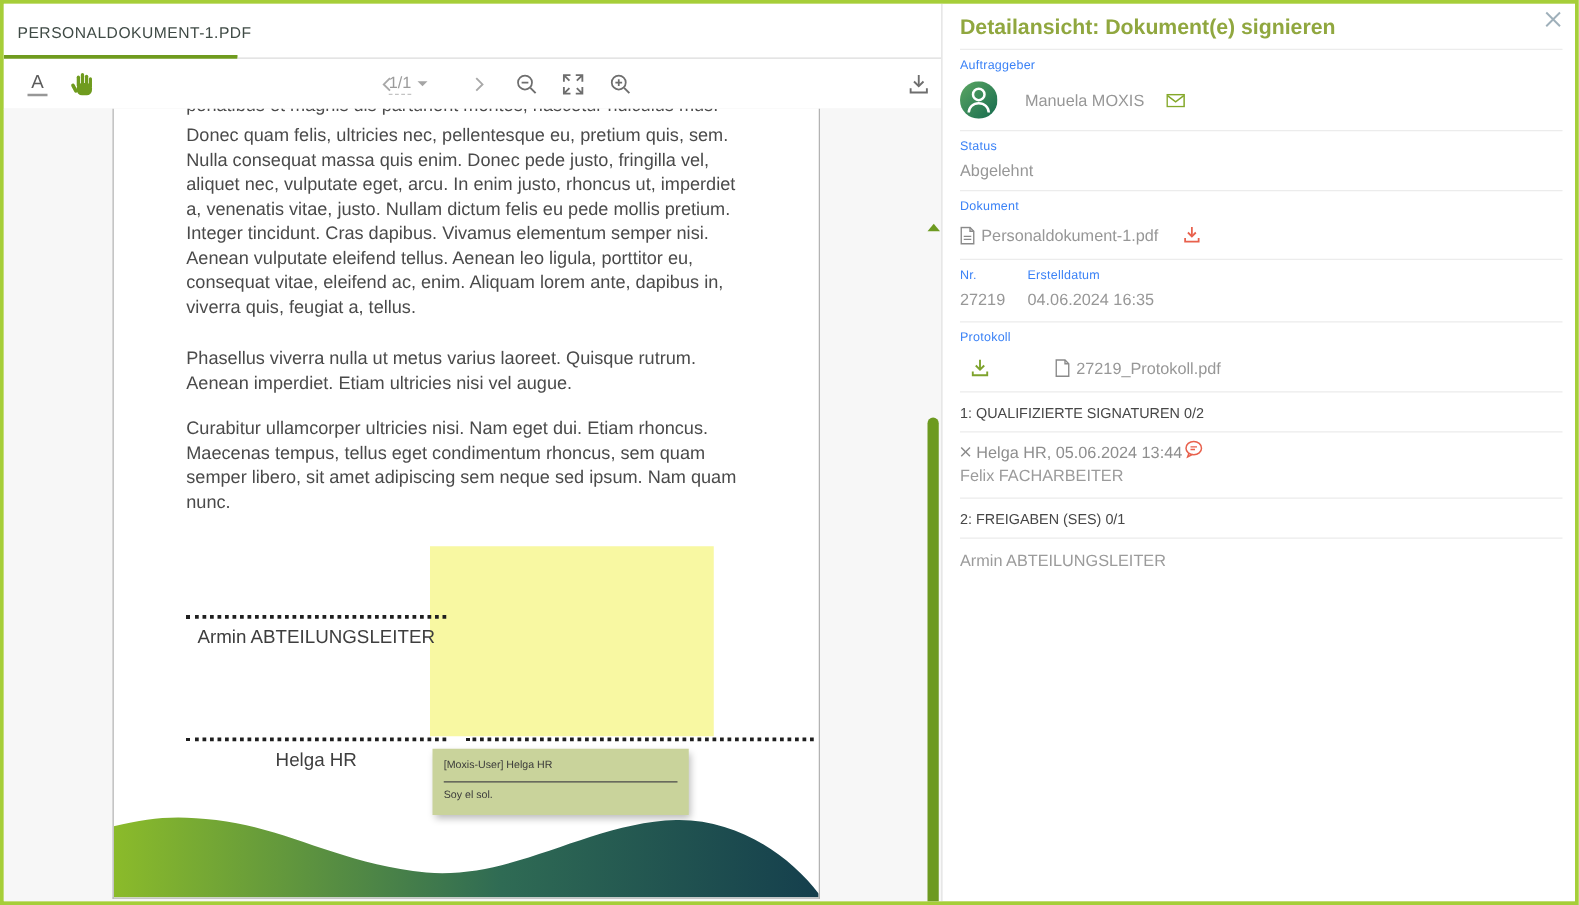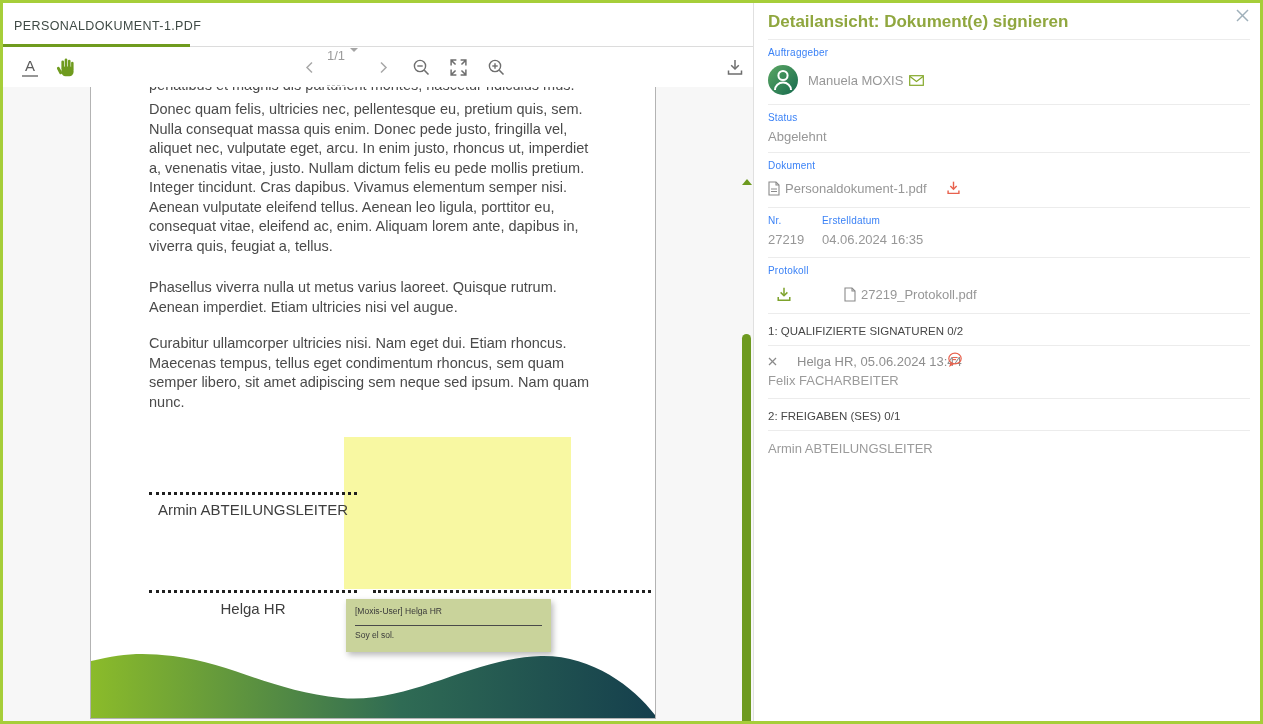--- a/index.html
+++ b/index.html
@@ -18,21 +18,21 @@
        font-size:12.5px;letter-spacing:.4px;color:#3f4a45}
   .tab-underline{position:absolute;left:0;top:41px;width:187px;height:3px;background:#6f9b1e}
   .tabbar-line{position:absolute;left:187px;right:0;top:43px;height:1px;background:#dcdcdc}
 
   .toolbar{position:absolute;left:0;top:45px;width:750px;height:39px;background:#fff;border-bottom:1px solid #e7e7e7}
   .tool{position:absolute;top:0;height:38px;display:flex;align-items:center;justify-content:center}
   .a-tool{left:16px;width:22px}
   .a-tool span{font-size:15px;color:#5c5c5c;border-bottom:2px solid #979797;padding:0 3px 1px}
   .hand-tool{left:50px;width:26px}
   .nav-prev{left:298px;width:16px}
-  .page-ind{position:absolute;left:324px;top:0;height:38px;display:flex;gap:5px;
+  .page-ind{position:absolute;left:308px;top:0;height:38px;display:flex;align-items:center;gap:5px;
             color:#9b9b9b;font-size:13px}
   .page-ind .num{border-bottom:1px dashed #c3c3c3;padding-bottom:2px}
   .caret-down{width:0;height:0;border-left:4px solid transparent;border-right:4px solid transparent;border-top:4px solid #a5a5a5}
   .nav-next{left:372px;width:16px}
   .zo-out{left:406px;width:24px}
   .fs-tool{left:443px;width:24px}
   .zo-in{left:481px;width:24px}
   .dl-tool{left:720px;width:24px}
 
   .canvas{position:absolute;left:0;top:84px;width:750px;height:634px;background:#f7f7f7}
@@ -68,32 +68,32 @@
   .scroll-thumb{position:absolute;left:739px;top:247px;width:9px;height:451px;background:#6d9a20;border-radius:5px}
 
   
   .panel{position:absolute;left:750px;top:0;right:0;bottom:0;background:#fff;
          border-left:1px solid #e0e0e0;box-sizing:border-box;padding:0 8px 0 14px;color:#4c5256}
   .panel-title{font-size:17px;color:#90a73f;padding:9px 0 7px;font-weight:700}
   .close-btn{position:absolute;top:5px;right:9px;width:18px;height:18px}
   .divider{height:0;border-bottom:1px solid #ececec;margin-right:2px}
   .sec-label{font-size:10px;color:#3b82f6;letter-spacing:.2px;padding-top:7px}
   .gray-val{font-size:13px;color:#979797}
-  .who-row{display:flex;align-items:center;gap:10px;margin:7px 0 9px}
+  .who-row{display:flex;align-items:center;gap:22px;margin:7px 0 9px}
   .status-val{margin:6px 0 8px}
   .file-row{position:relative;display:flex;align-items:center;gap:5px;margin:8px 0 10px;height:18px}
   .two-col{display:flex}
   .col-nr{width:54px}
   .val-row{margin:6px 0 10px;display:flex}
   .proto-row{position:relative;display:flex;align-items:center;margin:9px 0 10px;height:18px}
   .proto-file{display:flex;align-items:center;gap:5px;margin-left:52px}
   .ebenen-label{font-size:11px;letter-spacing:.5px;color:#4f4f4f;padding:36px 0 8px}
   .level-title{font-size:11.5px;color:#474747;padding:11px 0 8px}
   .entry{position:relative;padding:8px 0 10px}
-  .entry-line1{display:flex;align-items:center;gap:20px;font-size:13px;color:#8e8e8e}
+  .entry-line1{display:flex;align-items:center;gap:4px;font-size:13px;color:#8e8e8e}
   .entry-line2{font-size:13px;color:#9b9b9b;margin-top:4px}
   .single-entry{font-size:13px;color:#9b9b9b;padding:10px 0 12px}
   .bubble-icon{position:absolute;left:179px;top:6px}
   .dl-abs{position:absolute;left:178px;top:1px}
 </style>
 </head>
 <body>
 
 <div class="stage">
 

